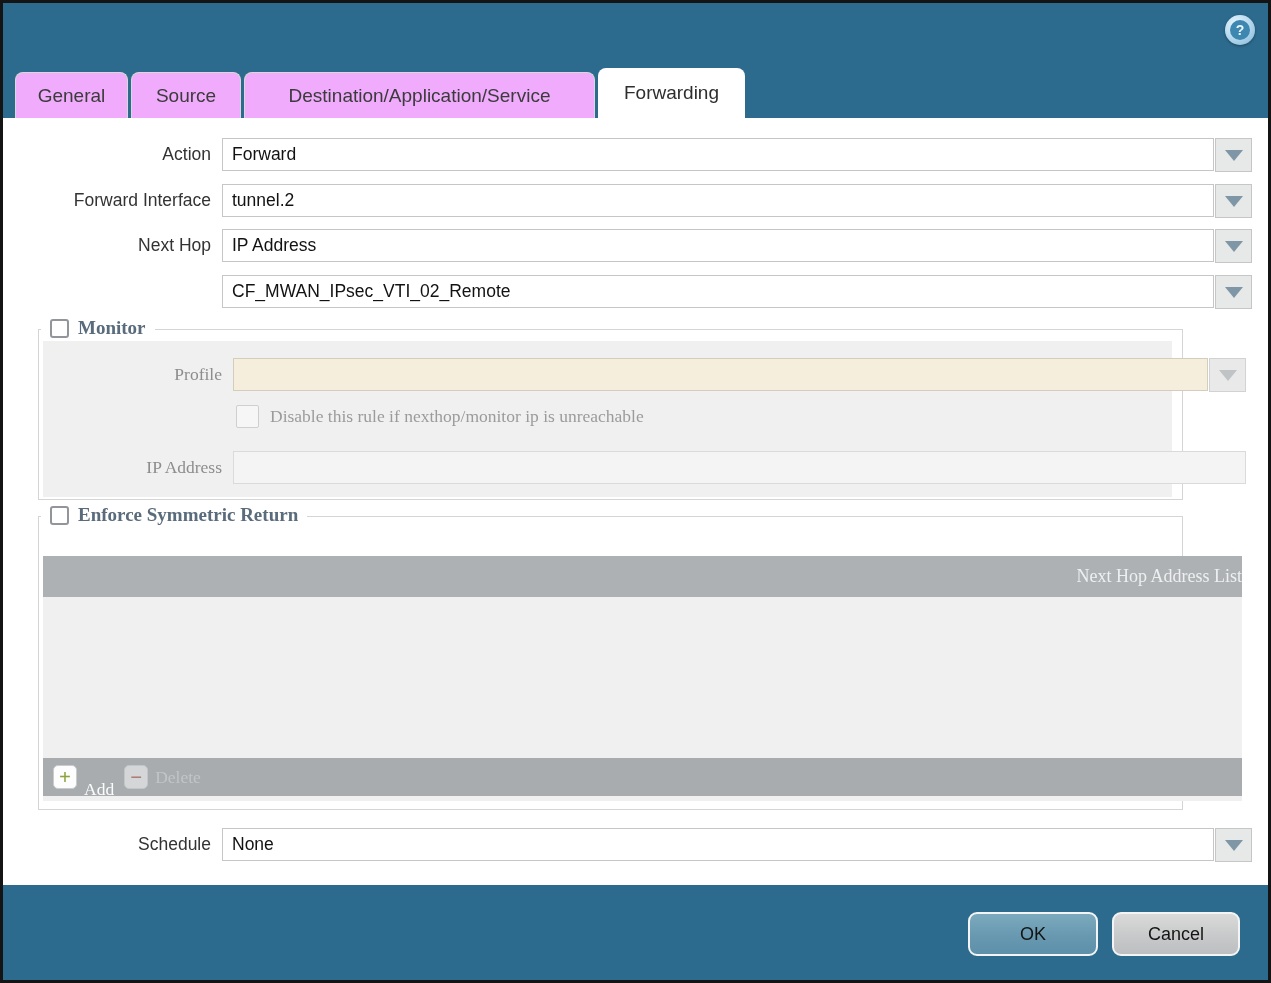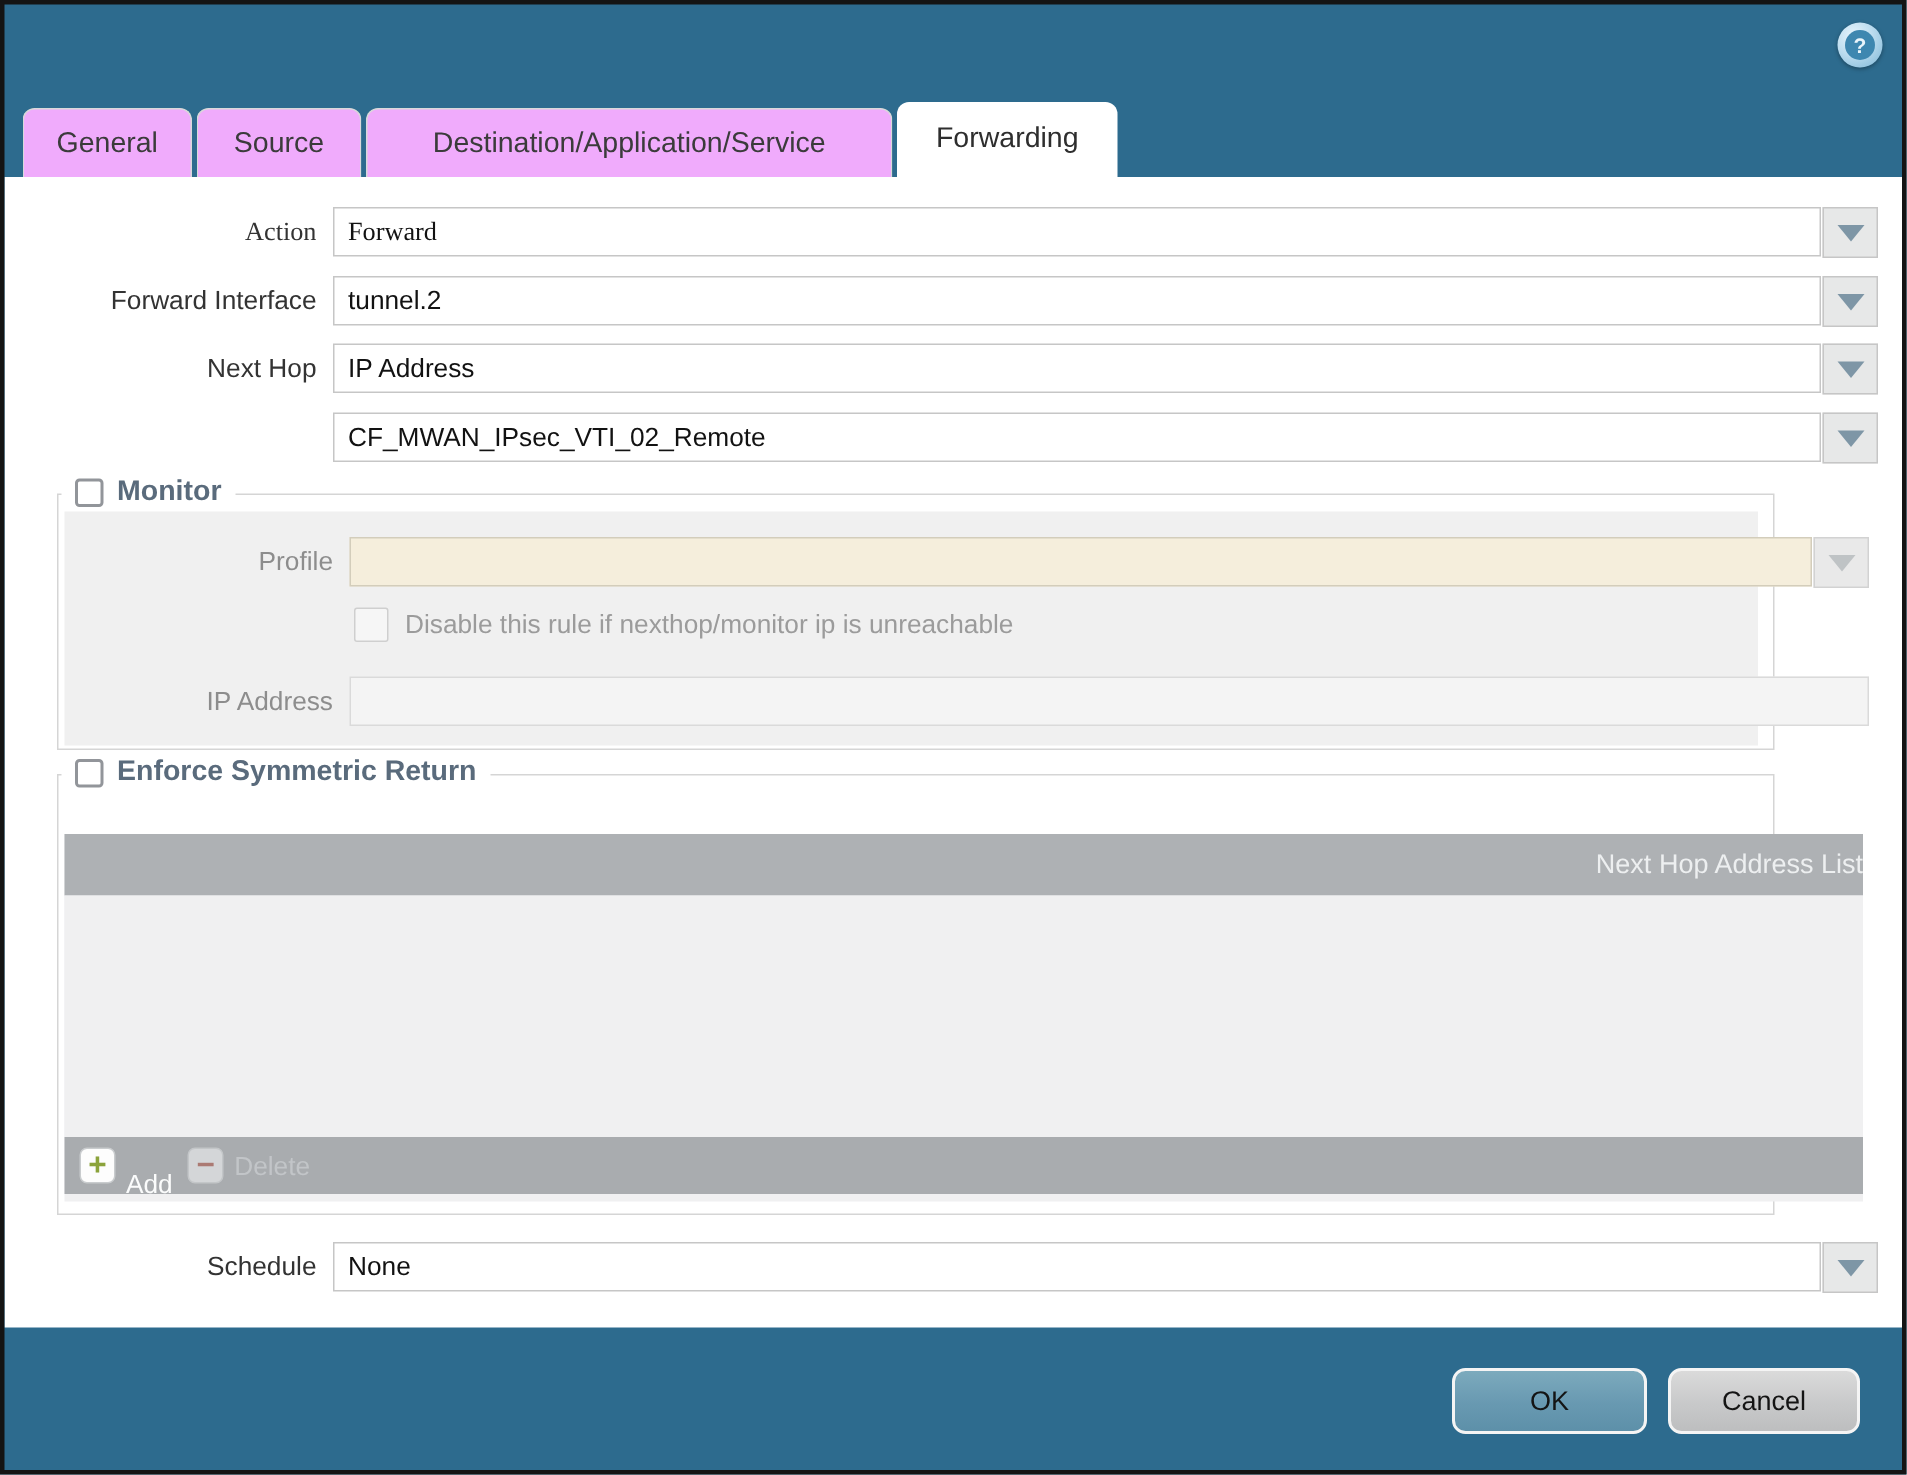--- a/index.html
+++ b/index.html
@@ -60,28 +60,29 @@
   .dd-btn {
     position:absolute; left:1212px; width:37px; height:34px;
     background:#e7e8e8; border:1px solid #c6c6c6;
     display:flex; align-items:center; justify-content:center; cursor:pointer;
   }
   .dd-arrow { width:0; height:0; border-left:9px solid transparent;
     border-right:9px solid transparent; border-top:11px solid #7e96a6; }
   .dd-btn.disabled .dd-arrow { border-top-color:#bfc3c5; }
 
   
-  .r-action  { top:20px;font-family:Liberation Serif, serif; }  .r-egress { top:66px; }
+  .r-action  { top:20px; }  .r-egress { top:66px; }
   .r-nexthop { top:111px; } .r-nh2    { top:157px; }
   .r-sched   { top:710px; }
 
   
   .group {
     position:absolute; left:35px; width:1145px;
     border:1px solid #d5d5d5;
+    font-family:Liberation Serif, serif;
   }
   .group-monitor { top:211px; height:171px; }
   .group-enforce { top:398px; height:294px; }
   .group-legend {
     position:absolute; top:-13px; left:2px; background:#ffffff;
     padding:0 9px; display:flex; align-items:center; gap:9px;
   }
   .legend-checkbox {
     width:19px; height:19px; background:#fff;
     border:2px solid #92959a; border-radius:3px; cursor:pointer; flex:0 0 auto;

